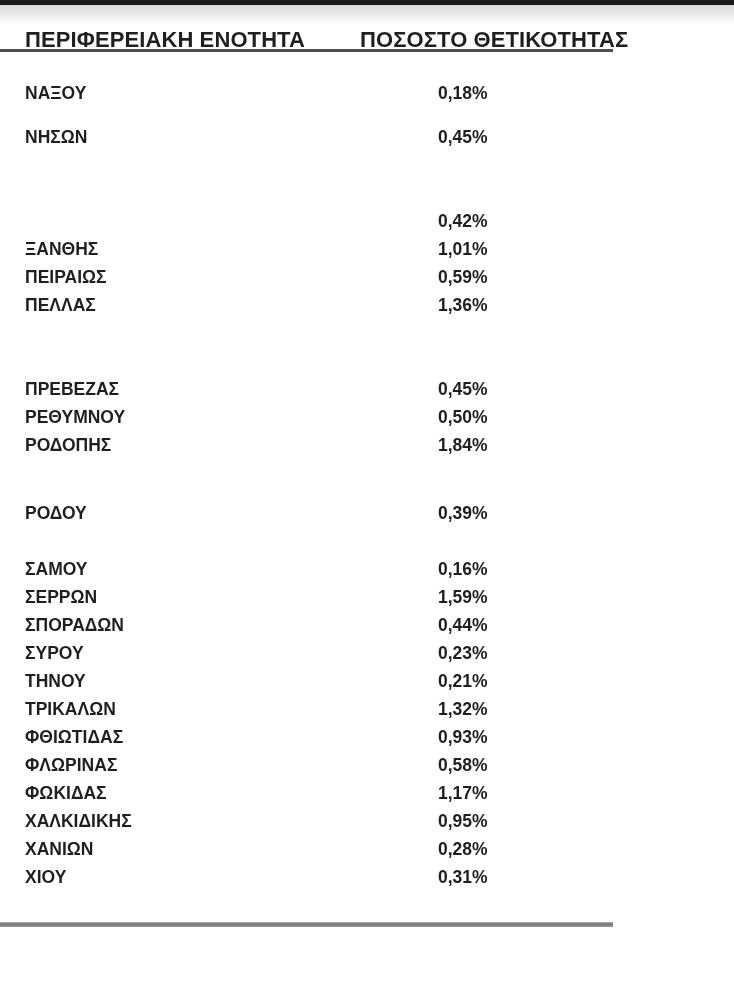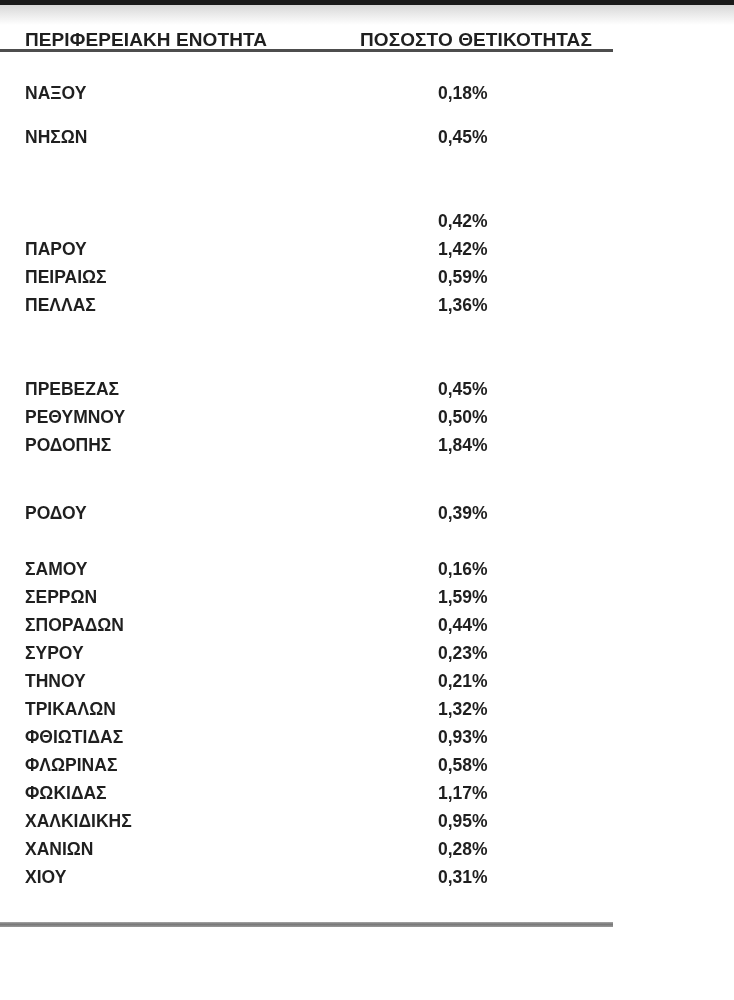--- a/index.html
+++ b/index.html
@@ -39,21 +39,21 @@
     width:613px;
   }
   .thead{
     position:relative;
     height:22px;
     border-bottom:3px solid var(--header-rule);
   }
   .th{
     position:absolute;
     top:0;
-    font-size:19px;
+    font-size:22px;
     line-height:20px;
     white-space:nowrap;
     letter-spacing:0.1px;
   }
   .th-region{left:25px;}
   .th-value{left:360px;}
   .tbody{
     padding-top:19px;
   }
   .row{
@@ -97,22 +97,22 @@
           <div class="row">
     <span class="cell label">ΝΗΣΩΝ</span>
     <span class="cell value">0,45%</span>
   </div>
         </div>
         <div class="section" style="margin-top: 56px;">
           <div class="row">
     <span class="cell value">0,42%</span>
   </div>
           <div class="row">
-    <span class="cell label">ΠΑΡΟΥ</span>
-    <span class="cell value">1,42%</span>
+    <span class="cell label">ΞΑΝΘΗΣ</span>
+    <span class="cell value">1,01%</span>
   </div>
           <div class="row">
     <span class="cell label">ΠΕΙΡΑΙΩΣ</span>
     <span class="cell value">0,59%</span>
   </div>
           <div class="row">
     <span class="cell label">ΠΕΛΛΑΣ</span>
     <span class="cell value">1,36%</span>
   </div>
         </div>

